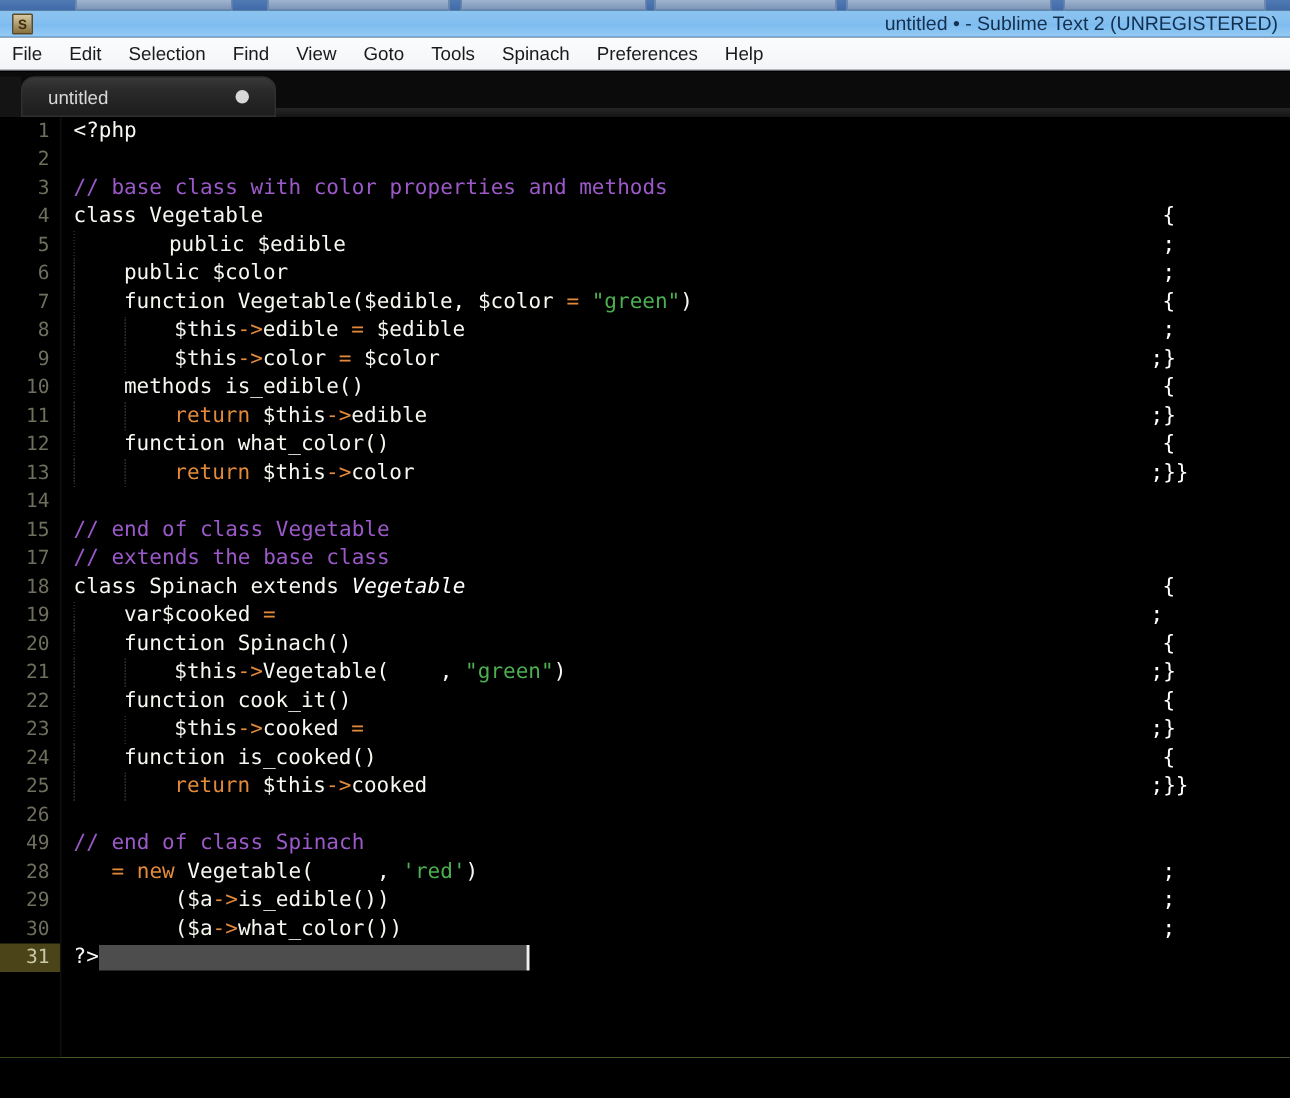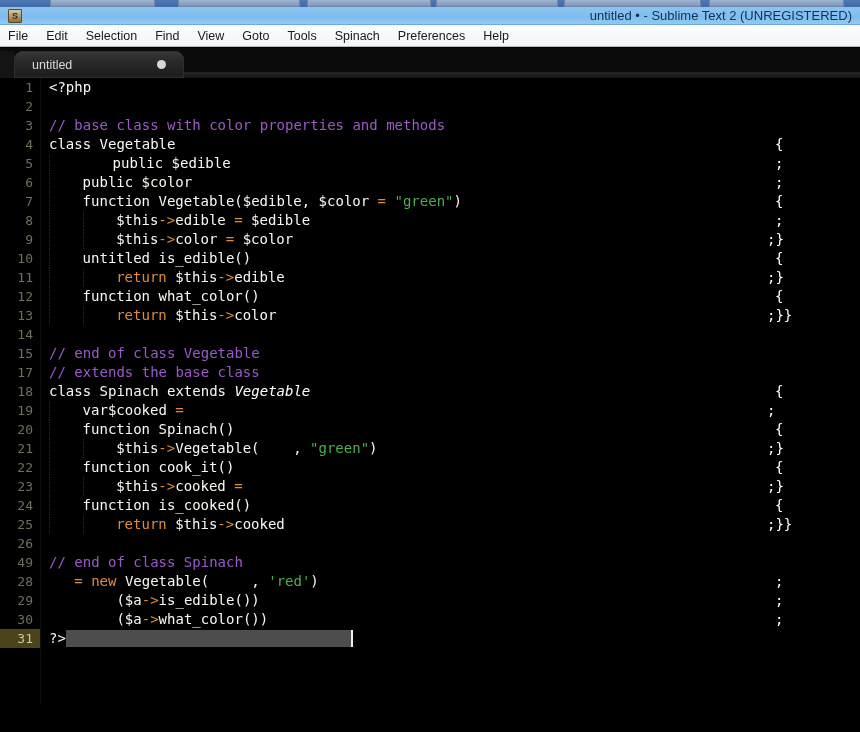--- a/index.html
+++ b/index.html
@@ -204,21 +204,21 @@
       <div class="lines" id="lines">
           <div class="line"><span class="ln">1</span><span class="src" style="left: 49px;"><span class="c-plain">&lt;?php</span></span></div>
           <div class="line"><span class="ln">2</span><span class="src" style="left: 49px;"></span></div>
           <div class="line"><span class="ln">3</span><span class="src" style="left: 49px;"><span class="c-comment">// base class with color properties and methods</span></span></div>
           <div class="line"><span class="ln">4</span><span class="src" style="left: 49px;"><span class="c-plain">class Vegetable</span></span><span class="rhs" style="left: 775px;">{</span></div>
           <div class="line"><span class="ln">5</span><div class="guide" style="left: 49px; height: 19px;"></div><span class="src" style="left: 82.6px; margin-left: 30px;"><span class="c-plain">public $edible</span></span><span class="rhs" style="left: 775px;">;</span></div>
           <div class="line"><span class="ln">6</span><div class="guide" style="left: 49px; height: 19px;"></div><span class="src" style="left: 82.6px;"><span class="c-plain">public $color</span></span><span class="rhs" style="left: 775px;">;</span></div>
           <div class="line"><span class="ln">7</span><div class="guide" style="left: 49px; height: 19px;"></div><span class="src" style="left: 82.6px;"><span class="c-plain">function Vegetable($edible, $color </span><span class="c-keyword">=</span><span class="c-plain"> </span><span class="c-string">"green"</span><span class="c-plain">)</span></span><span class="rhs" style="left: 775px;">{</span></div>
           <div class="line"><span class="ln">8</span><div class="guide" style="left: 49px; height: 19px;"></div><div class="guide" style="left: 82.6px; height: 19px;"></div><span class="src" style="left: 116.2px;"><span class="c-plain">$this</span><span class="c-keyword">-&gt;</span><span class="c-plain">edible </span><span class="c-keyword">=</span><span class="c-plain"> $edible</span></span><span class="rhs" style="left: 775px;">;</span></div>
           <div class="line"><span class="ln">9</span><div class="guide" style="left: 49px; height: 19px;"></div><div class="guide" style="left: 82.6px; height: 19px;"></div><span class="src" style="left: 116.2px;"><span class="c-plain">$this</span><span class="c-keyword">-&gt;</span><span class="c-plain">color </span><span class="c-keyword">=</span><span class="c-plain"> $color</span></span><span class="rhs" style="left: 767px;">;}</span></div>
-          <div class="line"><span class="ln">10</span><div class="guide" style="left: 49px; height: 19px;"></div><span class="src" style="left: 82.6px;"><span class="c-plain">untitled is_edible()</span></span><span class="rhs" style="left: 775px;">{</span></div>
+          <div class="line"><span class="ln">10</span><div class="guide" style="left: 49px; height: 19px;"></div><span class="src" style="left: 82.6px;"><span class="c-plain">methods is_edible()</span></span><span class="rhs" style="left: 775px;">{</span></div>
           <div class="line"><span class="ln">11</span><div class="guide" style="left: 49px; height: 19px;"></div><div class="guide" style="left: 82.6px; height: 19px;"></div><span class="src" style="left: 116.2px;"><span class="c-keyword">return</span><span class="c-plain"> $this</span><span class="c-keyword">-&gt;</span><span class="c-plain">edible</span></span><span class="rhs" style="left: 767px;">;}</span></div>
           <div class="line"><span class="ln">12</span><div class="guide" style="left: 49px; height: 19px;"></div><span class="src" style="left: 82.6px;"><span class="c-plain">function what_color()</span></span><span class="rhs" style="left: 775px;">{</span></div>
           <div class="line"><span class="ln">13</span><div class="guide" style="left: 49px; height: 19px;"></div><div class="guide" style="left: 82.6px; height: 19px;"></div><span class="src" style="left: 116.2px;"><span class="c-keyword">return</span><span class="c-plain"> $this</span><span class="c-keyword">-&gt;</span><span class="c-plain">color</span></span><span class="rhs" style="left: 767px;">;}}</span></div>
           <div class="line"><span class="ln">14</span><span class="src" style="left: 49px;"></span></div>
           <div class="line"><span class="ln">15</span><span class="src" style="left: 49px;"><span class="c-comment">// end of class Vegetable</span></span></div>
           <div class="line"><span class="ln">17</span><span class="src" style="left: 49px;"><span class="c-comment">// extends the base class</span></span></div>
           <div class="line"><span class="ln">18</span><span class="src" style="left: 49px;"><span class="c-plain">class Spinach extends </span><span class="c-entity">Vegetable</span></span><span class="rhs" style="left: 775px;">{</span></div>
           <div class="line"><span class="ln">19</span><div class="guide" style="left: 49px; height: 19px;"></div><span class="src" style="left: 82.6px;"><span class="c-plain">var$cooked </span><span class="c-keyword">=</span><span class="c-plain"> </span><span class="c-constant">false</span></span><span class="rhs" style="left: 767px;">;</span></div>
           <div class="line"><span class="ln">20</span><div class="guide" style="left: 49px; height: 19px;"></div><span class="src" style="left: 82.6px; text-align: right;"><span class="c-plain">function Spinach()</span></span><span class="rhs" style="left: 775px;">{</span></div>
           <div class="line"><span class="ln">21</span><div class="guide" style="left: 49px; height: 19px;"></div><div class="guide" style="left: 82.6px; height: 19px;"></div><span class="src" style="left: 116.2px;"><span class="c-plain">$this</span><span class="c-keyword">-&gt;</span><span class="c-plain">Vegetable(</span><span class="c-constant">true</span><span class="c-plain">, </span><span class="c-string">"green"</span><span class="c-plain">)</span></span><span class="rhs" style="left: 767px;">;}</span></div>

